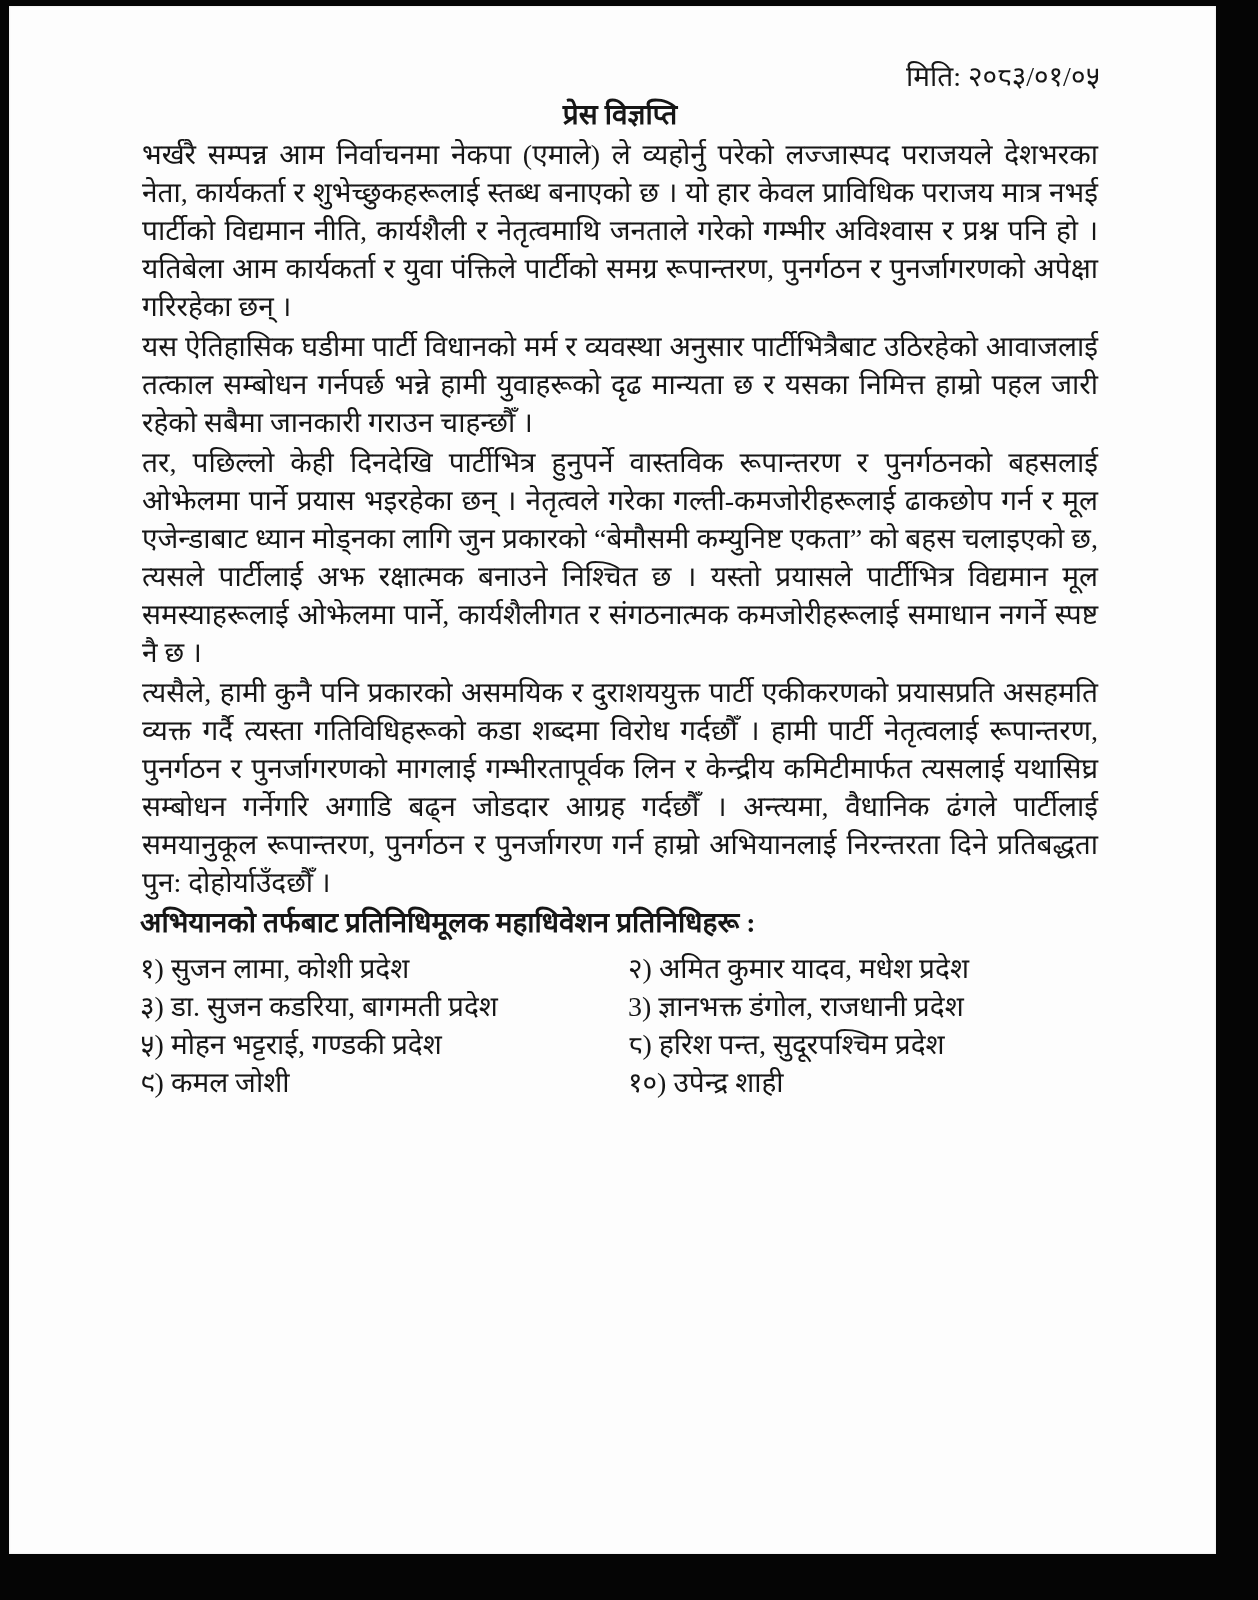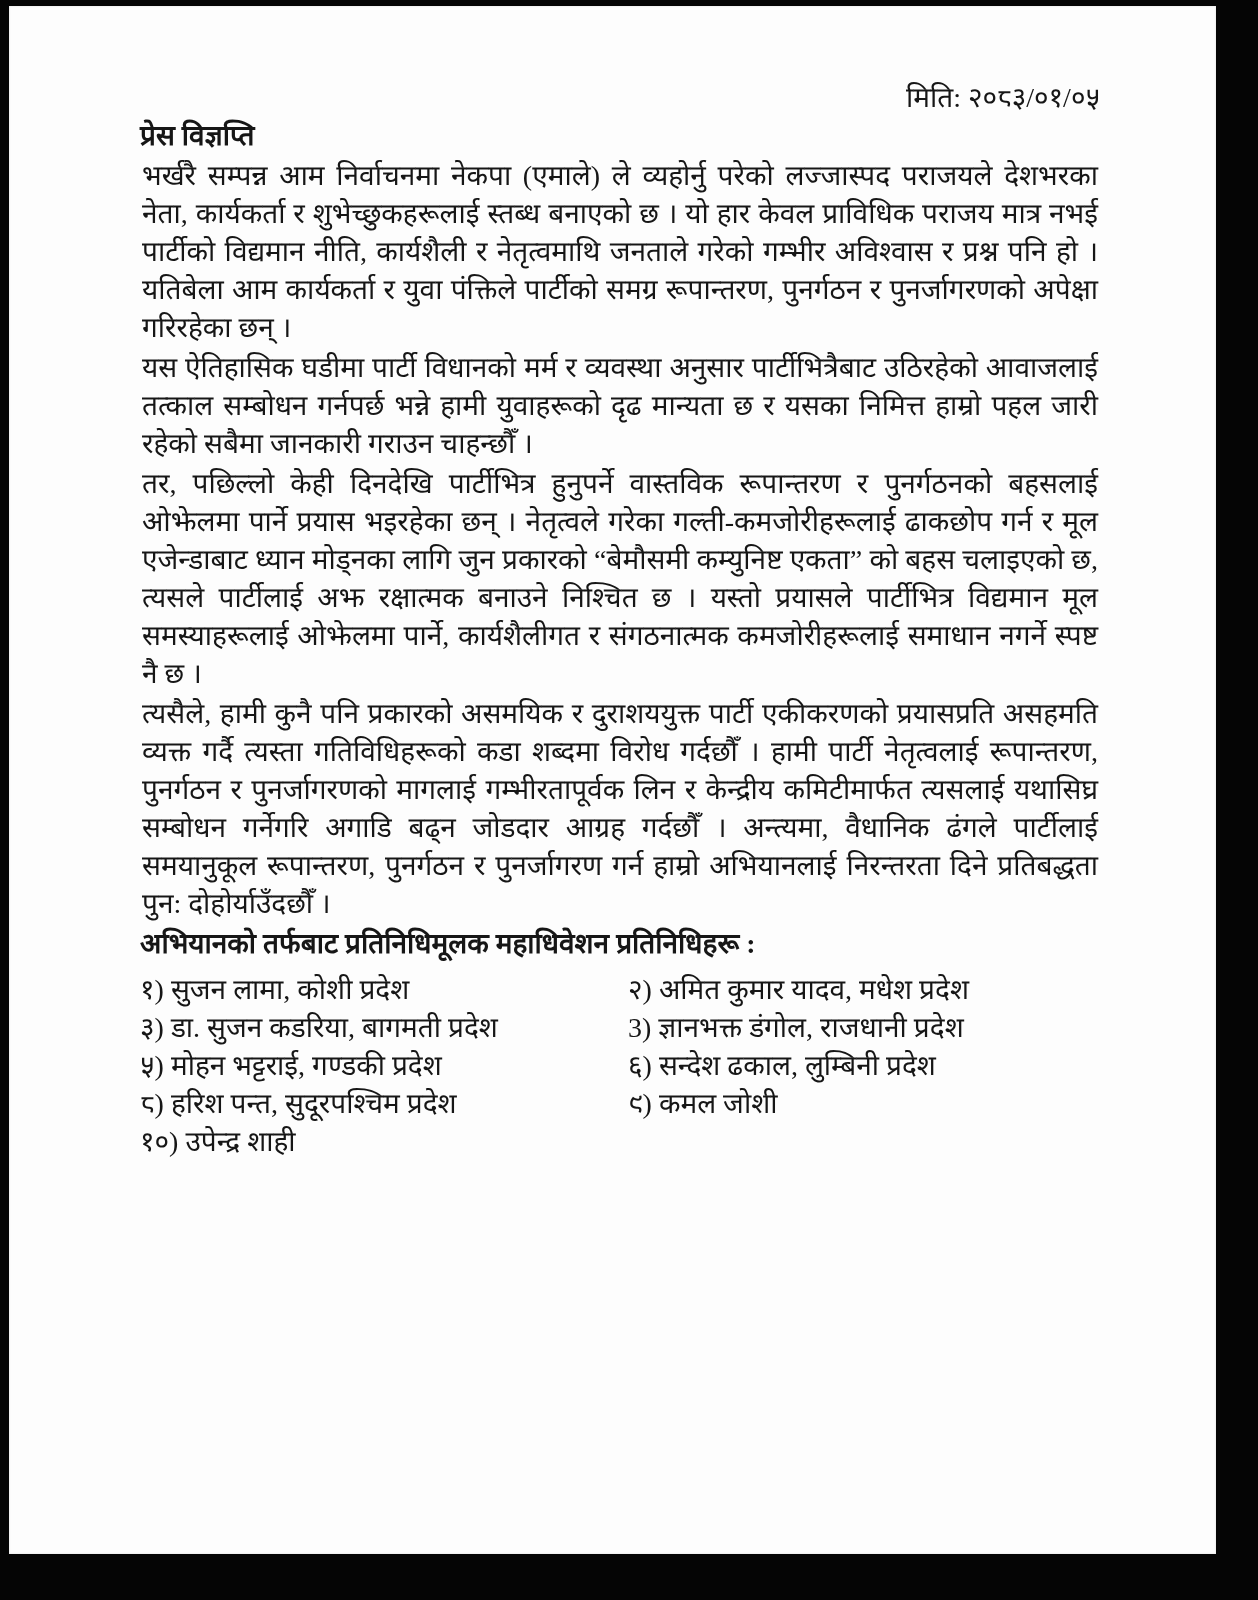--- a/index.html
+++ b/index.html
@@ -11,29 +11,29 @@
   }
   .page{
     position:absolute;
     left:9px;top:6px;
     width:1207px;height:1548px;
     background:#fdfdfd;
     box-shadow:inset 0 0 2px rgba(0,0,0,.15);
   }
   .content{
     box-sizing:border-box;
-    padding:73px 116px 0 131px;
+    padding:52px 116px 0 131px;
     width:100%;
     color:#161616;
     font-family:"Liberation Serif","DejaVu Serif",serif;
     font-size:28px;
     line-height:38px;
   }
   .date-line{text-align:right;}
-  .doc-title{text-align:left;font-weight:bold;}
+  .doc-title{text-align:center;font-weight:bold;}
   .para{
     margin:2px;
     text-align:justify;
     text-justify:inter-word;
   }
   .list-heading{font-weight:bold;}
   .delegate-grid{
     display:grid;
     grid-template-columns:488px 1fr;
     margin-top:8px;
@@ -57,21 +57,20 @@
       <p class="para">त्यसैले, हामी कुनै पनि प्रकारको असमयिक र दुराशययुक्त पार्टी एकीकरणको प्रयासप्रति असहमति व्यक्त गर्दै त्यस्ता गतिविधिहरूको कडा शब्दमा विरोध गर्दछौँ । हामी पार्टी नेतृत्वलाई रूपान्तरण, पुनर्गठन र पुनर्जागरणको मागलाई गम्भीरतापूर्वक लिन र केन्द्रीय कमिटीमार्फत त्यसलाई यथासिघ्र सम्बोधन गर्नेगरि अगाडि बढ्न जोडदार आग्रह गर्दछौँ । अन्त्यमा, वैधानिक ढंगले पार्टीलाई समयानुकूल रूपान्तरण, पुनर्गठन र पुनर्जागरण गर्न हाम्रो अभियानलाई निरन्तरता दिने प्रतिबद्धता पुन: दोहोर्याउँदछौँ ।</p>
 
       <div class="list-heading">अभियानको तर्फबाट प्रतिनिधिमूलक महाधिवेशन प्रतिनिधिहरू :</div>
 
       <div class="delegate-grid">
         <div class="delegate">१) सुजन लामा, कोशी प्रदेश</div>
         <div class="delegate">२) अमित कुमार यादव, मधेश प्रदेश</div>
         <div class="delegate">३) डा. सुजन कडरिया, बागमती प्रदेश</div>
         <div class="delegate">3) ज्ञानभक्त डंगोल, राजधानी प्रदेश</div>
         <div class="delegate">५) मोहन भट्टराई, गण्डकी प्रदेश</div>
-        <div class="delegate">६) सन्देश ढकाल, लुम्बिनी प्रदेश</div>
         <div class="delegate">८) हरिश पन्त, सुदूरपश्चिम प्रदेश</div>
         <div class="delegate">९) कमल जोशी</div>
         <div class="delegate">१०) उपेन्द्र शाही</div>
       </div>
 
     </div>
   </div>
 </div>
 
 </body></html>

